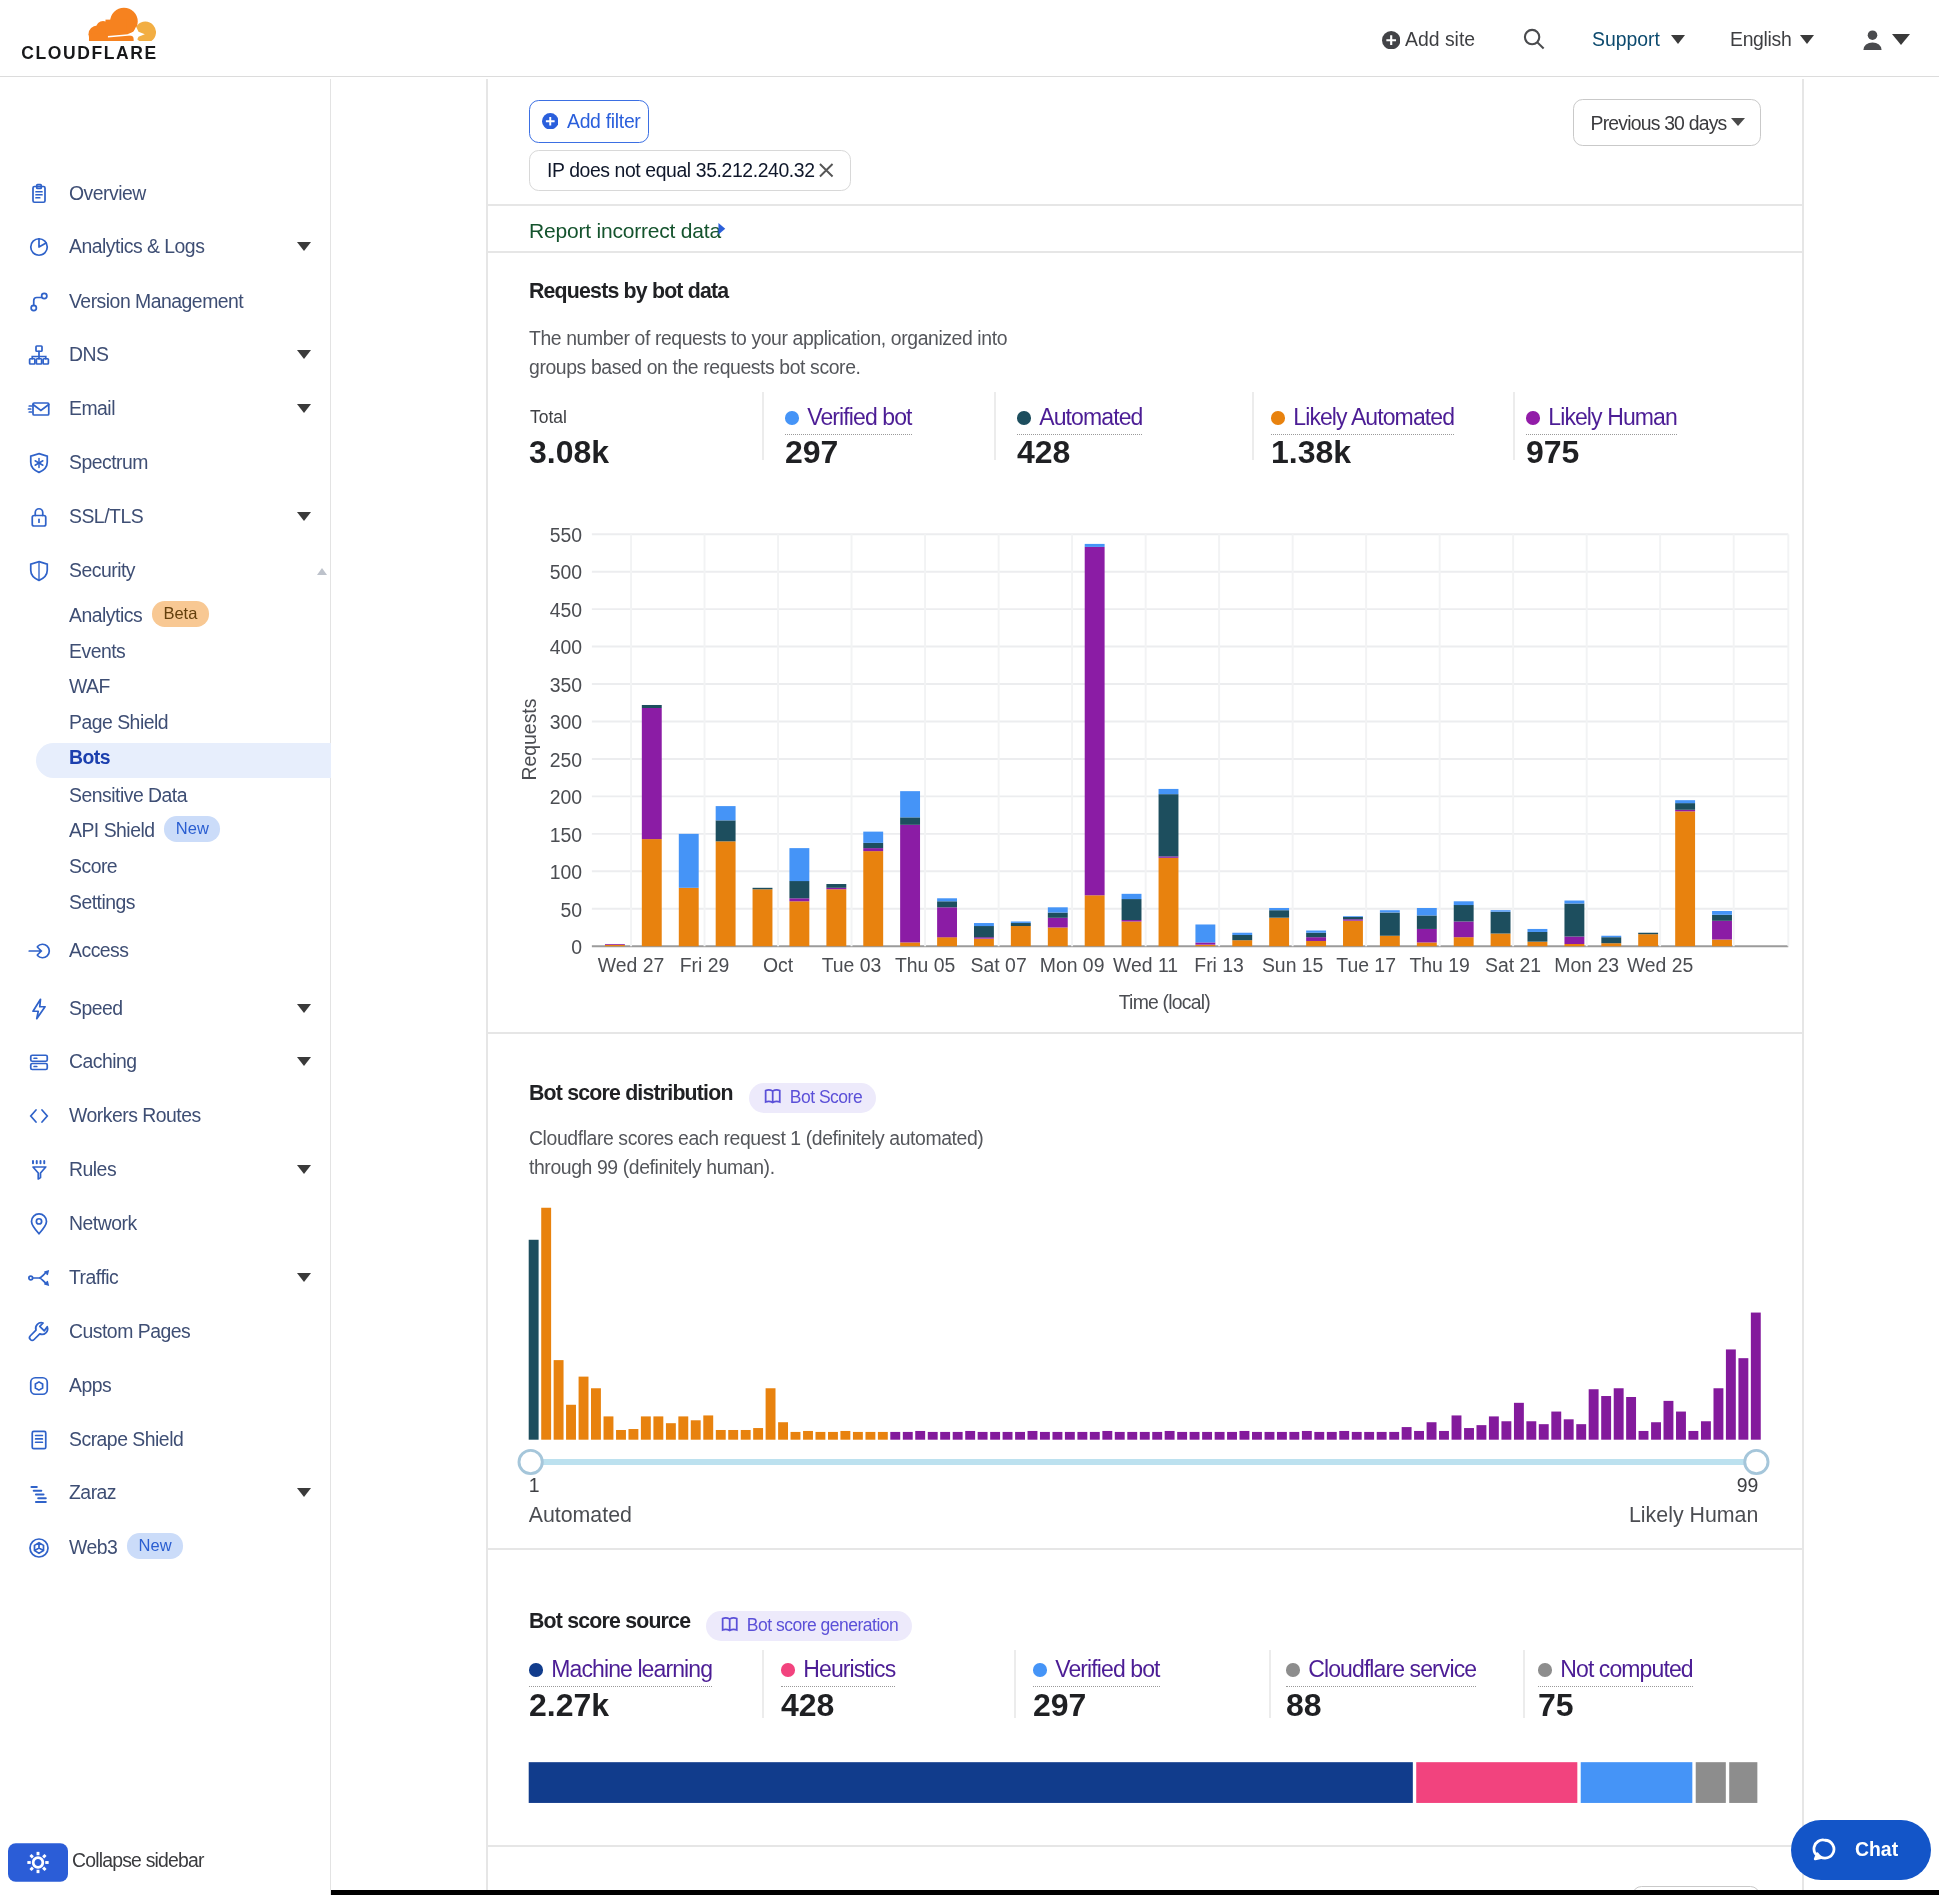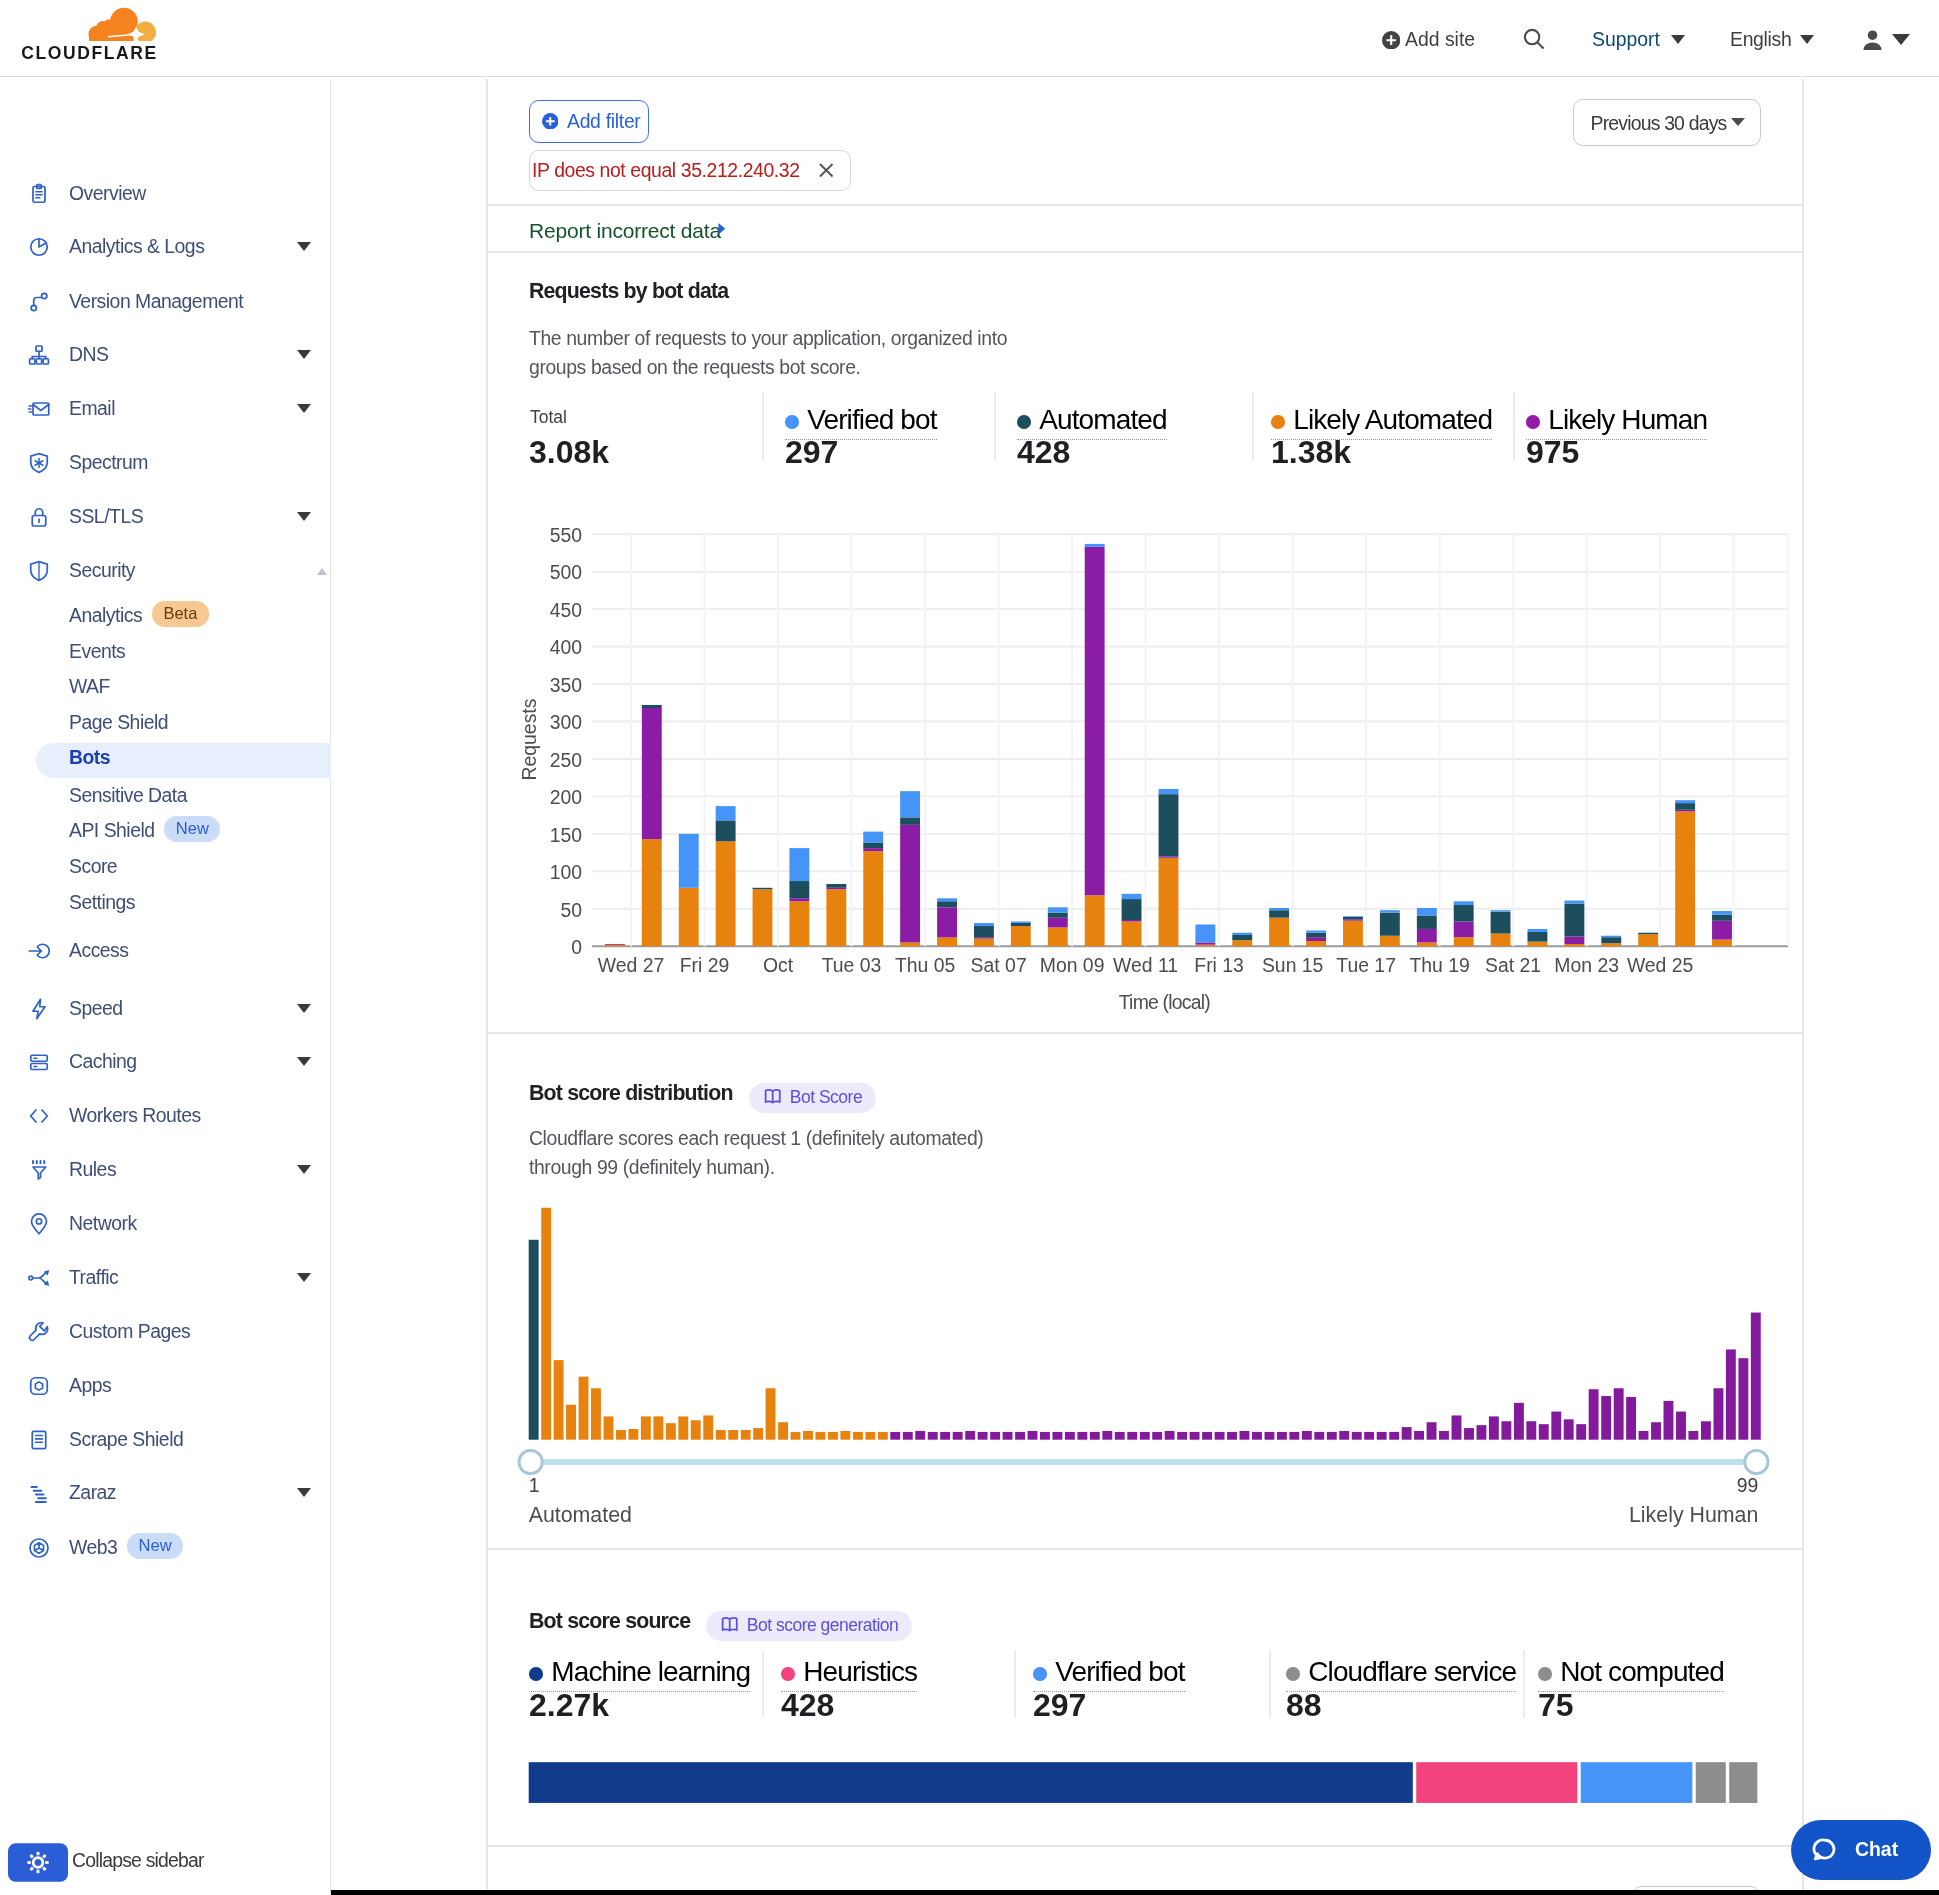--- a/index.html
+++ b/index.html
@@ -8,21 +8,21 @@
 .siterow{position:absolute;left:0;top:0;width:329px;height:72px;border-bottom:1.9px solid #EBEBEB}
 .mi{position:absolute;left:69px;font-size:19.4px;letter-spacing:-0.5px;color:#3E4E74;white-space:nowrap}
 .chev{position:absolute;width:0;height:0;border-left:7.8px solid transparent;border-right:7.8px solid transparent;border-top:9.7px solid #3A3A3A}
 .badge{display:inline-block;font-size:16.5px;letter-spacing:0;border-radius:12.6px;padding:2.9px 11.6px 3.9px;position:relative;top:-2.9px;margin-left:9.7px}
 .beta{background:#F8C893;color:#64400D}
 .new{background:#CBDCF9;color:#2A5ED1}
 .ic{position:absolute;left:27px;width:24px;height:26px}
 .t{position:absolute;white-space:nowrap}
 .vline{position:absolute;width:1.9px;background:#E6E6E6}
 .hline{position:absolute;height:1.9px;background:#E6E6E6}
-.dotlab{font-size:28px;letter-spacing:-0.9px;color:#000000;border-bottom:1.9px dotted #9a9a9a;padding-bottom:2.9px;white-space:nowrap}
+.dotlab{font-size:23px;letter-spacing:-0.9px;color:#4c1d95;border-bottom:1.9px dotted #9a9a9a;padding-bottom:2.9px;white-space:nowrap}
 .dot{display:inline-block;width:13.6px;height:13.6px;border-radius:50%;margin-right:8.7px;position:relative;top:0px}
 .val{font-size:32px;font-weight:700;color:#1F2023}
 .pill{position:absolute;height:30px;border-radius:15.5px;background:#EDEAFB;color:#5B50D8;font-size:17.5px;letter-spacing:-0.5px;line-height:29px;padding:0 13.6px;white-space:nowrap}
 .desc{position:absolute;font-size:19.4px;letter-spacing:-0.4px;color:#54565B;line-height:29px;white-space:normal}
 .title{position:absolute;font-size:21.3px;font-weight:700;letter-spacing:-0.8px;color:#202124;white-space:nowrap}
 </style></head><body>
 
 <div class="hdr">
   <svg class="abs" style="left:88px;top:6.8px" width="68" height="34" viewBox="0 0 70 35">
     <path d="M52.7 35 A11 11 0 1 1 65.3 35 Z" fill="#F2AE43"></path>
@@ -272,21 +272,21 @@
 <div class="hline" style="left:488px;top:1845px;width:1314px"></div>
 
 <div class="abs" style="left:529px;top:100px;width:120px;height:43px;border:1.9px solid #3B6FE3;border-radius:9.7px">
   <svg class="abs" style="left:11.6px;top:11.6px" width="16.5" height="16.5" viewBox="0 0 17 17">
       <circle cx="8.5" cy="8.5" r="8.5" fill="#2A5FDC"></circle>
       <path d="M8.5 4v9M4 8.5h9" stroke="#fff" stroke-width="2"></path>
     </svg>
   <div class="t" style="left:37px;top:8.7px;font-size:19.4px;letter-spacing:-0.3px;color:#2A5FDC">Add filter</div>
 </div>
 <div class="abs" style="left:529px;top:150px;width:322px;height:41px;border:1.9px solid #D8D8D8;border-radius:9.7px">
-  <div class="t" style="left:2px;top:7.8px;font-size:19.4px;letter-spacing:-0.4px;color:#b91c1c">IP does not equal 35.212.240.32</div>
+  <div class="t" style="left:17px;top:7.8px;font-size:19.4px;letter-spacing:-0.4px;color:#0f172a">IP does not equal 35.212.240.32</div>
   <svg class="abs" style="left:288px;top:10.7px" width="16.5" height="16.5" viewBox="0 0 17 17">
       <path d="M2 2 L15 15 M15 2 L2 15" stroke="#565656" stroke-width="2"></path>
     </svg>
 </div>
 <div class="abs" style="left:1573px;top:99px;width:188px;height:47px;border:1.9px solid #C9C9C9;border-radius:9.7px">
   <div class="t" style="left:16.5px;top:11.6px;font-size:19.4px;letter-spacing:-0.8px;color:#3B3B3E">Previous 30 days</div>
   <div class="chev" style="left:157px;top:18.4px;border-left-width:7.3px;border-right-width:7.3px;border-top-width:8.7px;border-top-color:#4A4A4A"></div>
 </div>
 <div class="t" style="left:529px;top:219px;font-size:21px;letter-spacing:-0.2px;color:#14532d">Report incorrect data</div>
 <svg class="abs" style="left:717px;top:222px" width="9.7" height="13.6" viewBox="0 0 10 14">

